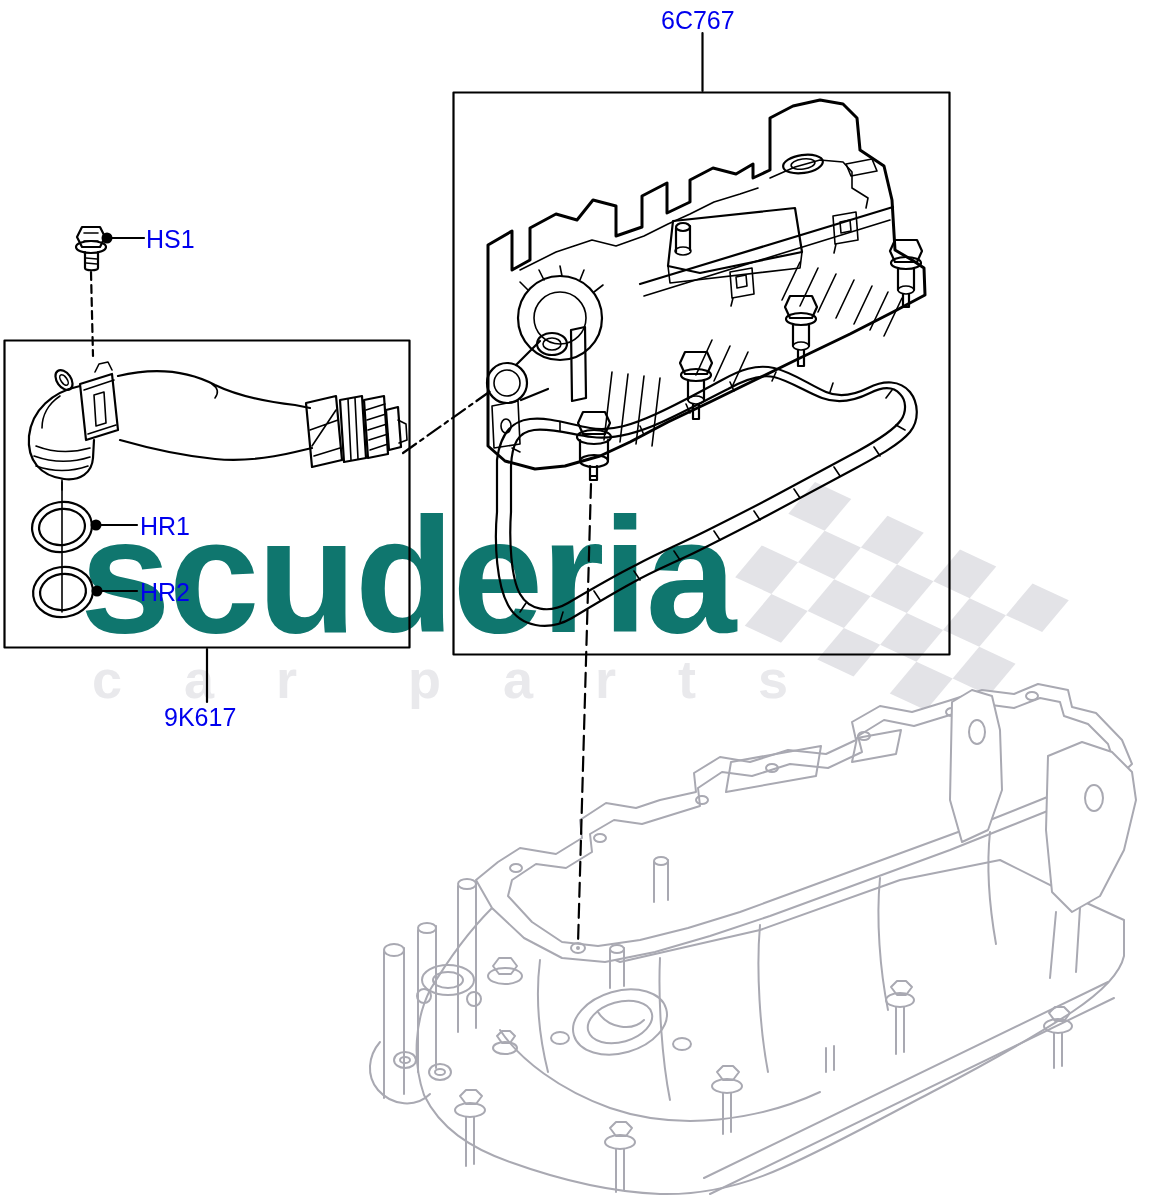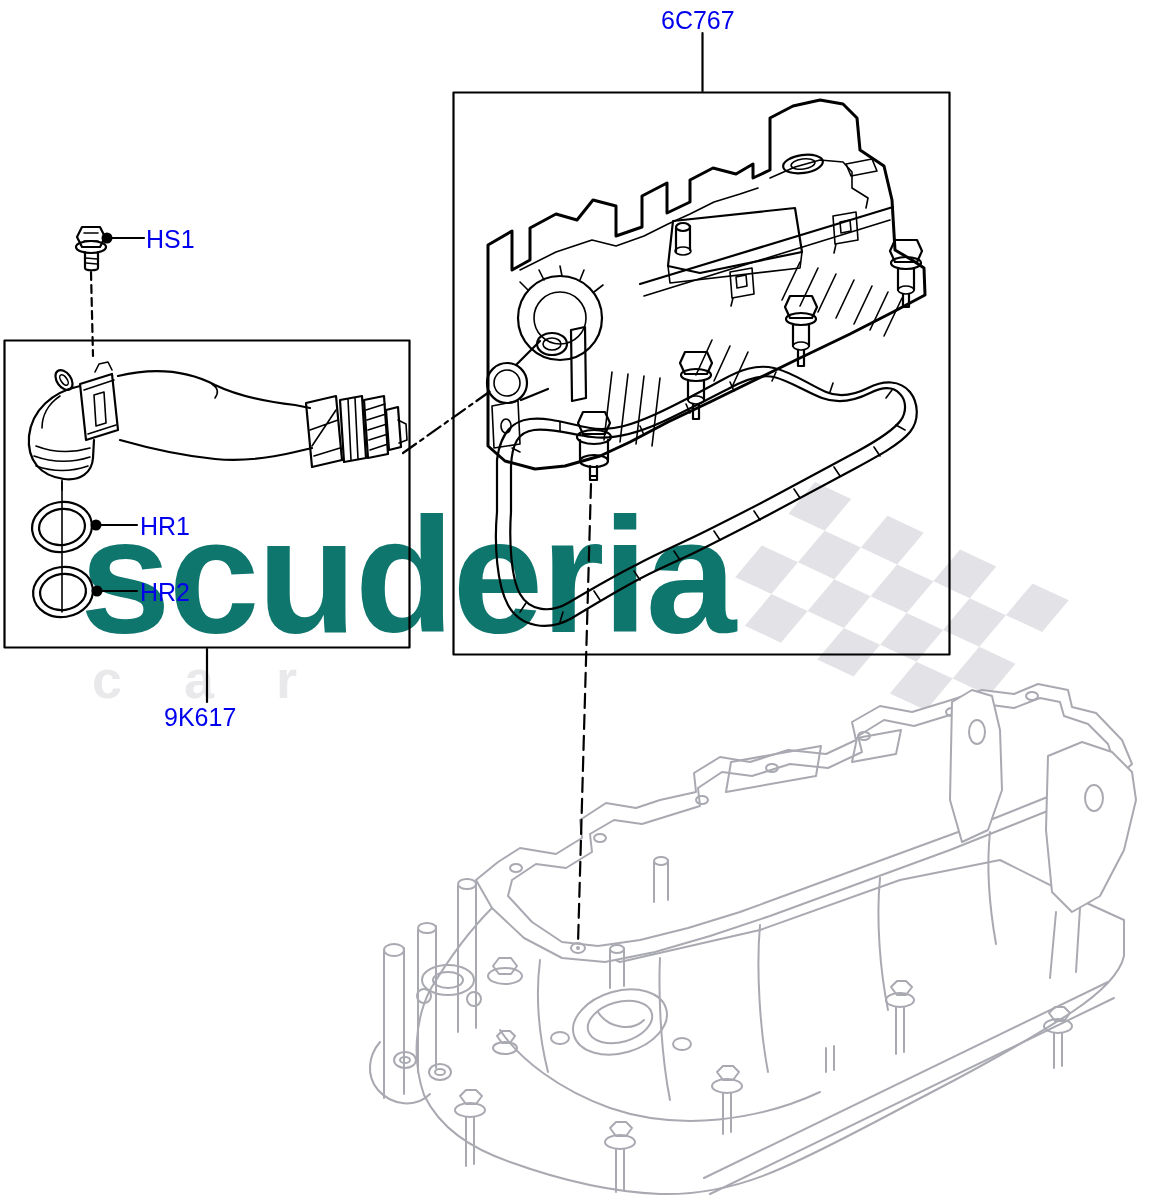--- a/index.html
+++ b/index.html
@@ -26,20 +26,21 @@
   .flagcell{fill:#e3e3e7;}
 </style>
 </head>
 <body>
 
 <div class="canvas">
 
   <div class="wm-brand">scuderia</div>
   <div class="wm-words">
     <span class="wm-word1">car</span>
+    <span class="wm-word2">parts</span>
   </div>
 
   <svg class="art" width="1153" height="1200" viewBox="0 0 1153 1200">
 
     <g transform="translate(815,482) rotate(25) skewX(-15)">
       <rect class="flagcell" x="0" y="0" width="40" height="40"></rect>
       <rect class="flagcell" x="80" y="0" width="40" height="40"></rect>
       <rect class="flagcell" x="160" y="0" width="40" height="40"></rect>
       <rect class="flagcell" x="240" y="0" width="40" height="40"></rect>
       <rect class="flagcell" x="40" y="40" width="40" height="40"></rect>

